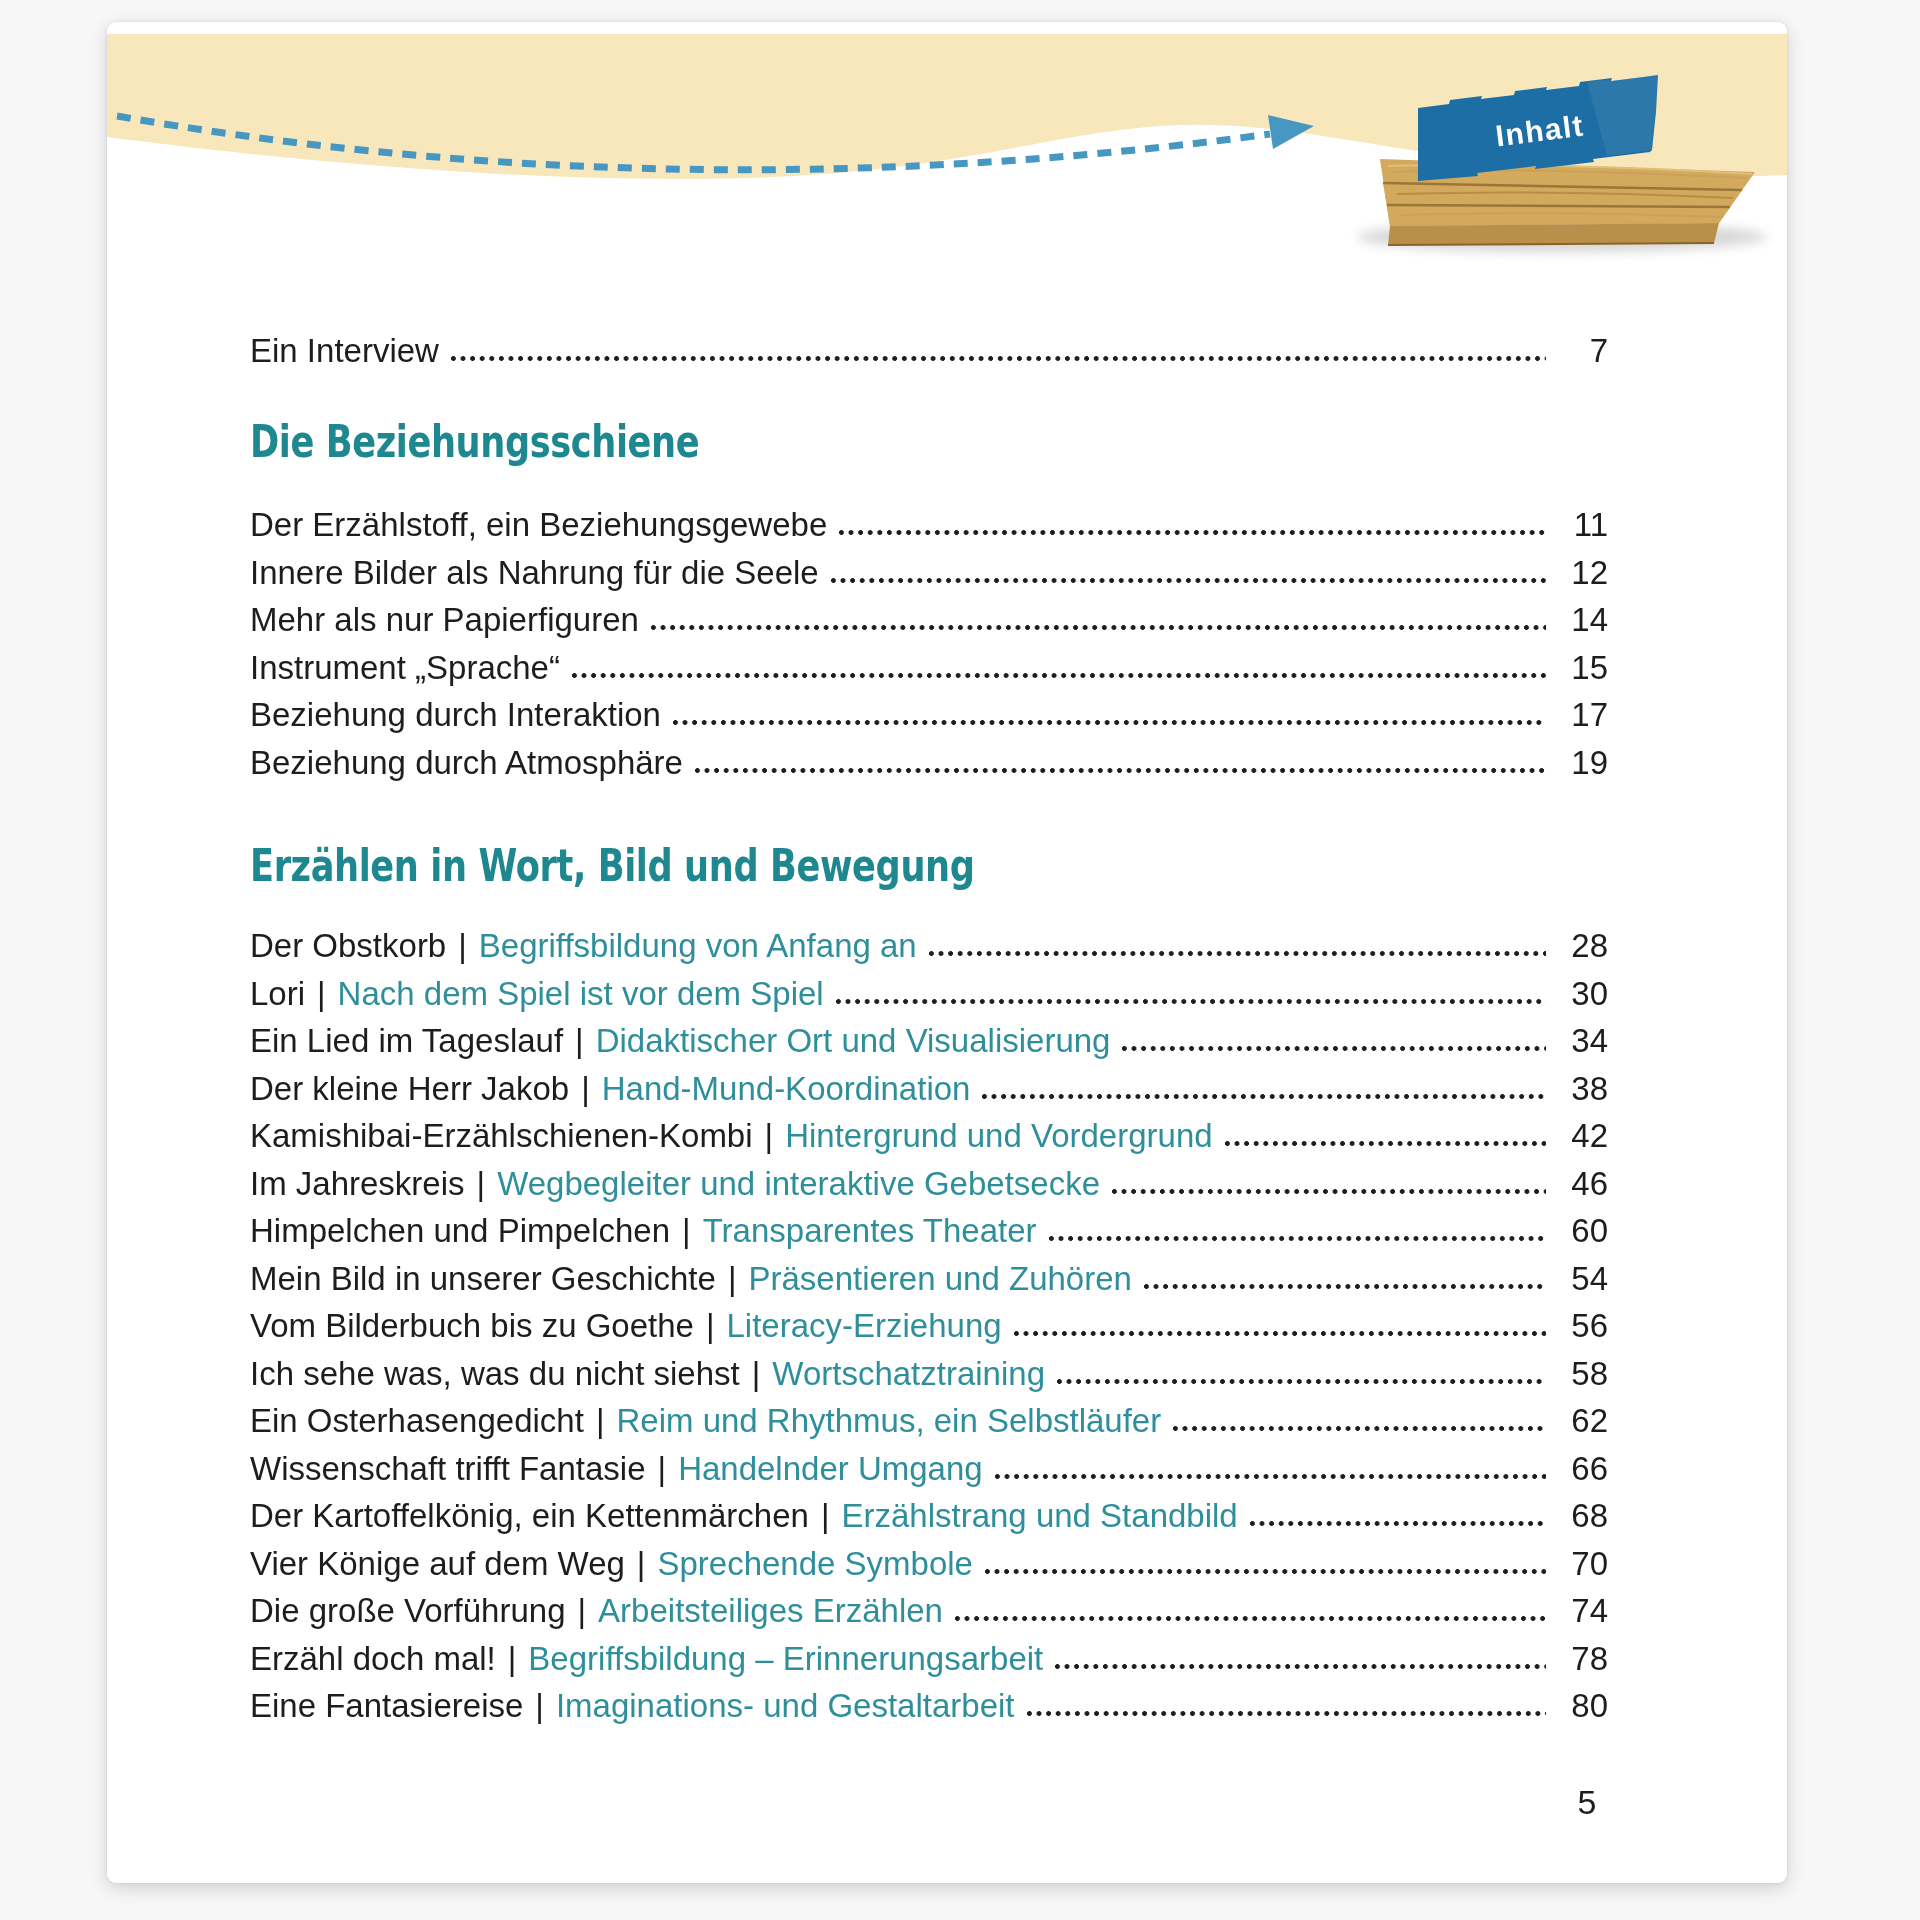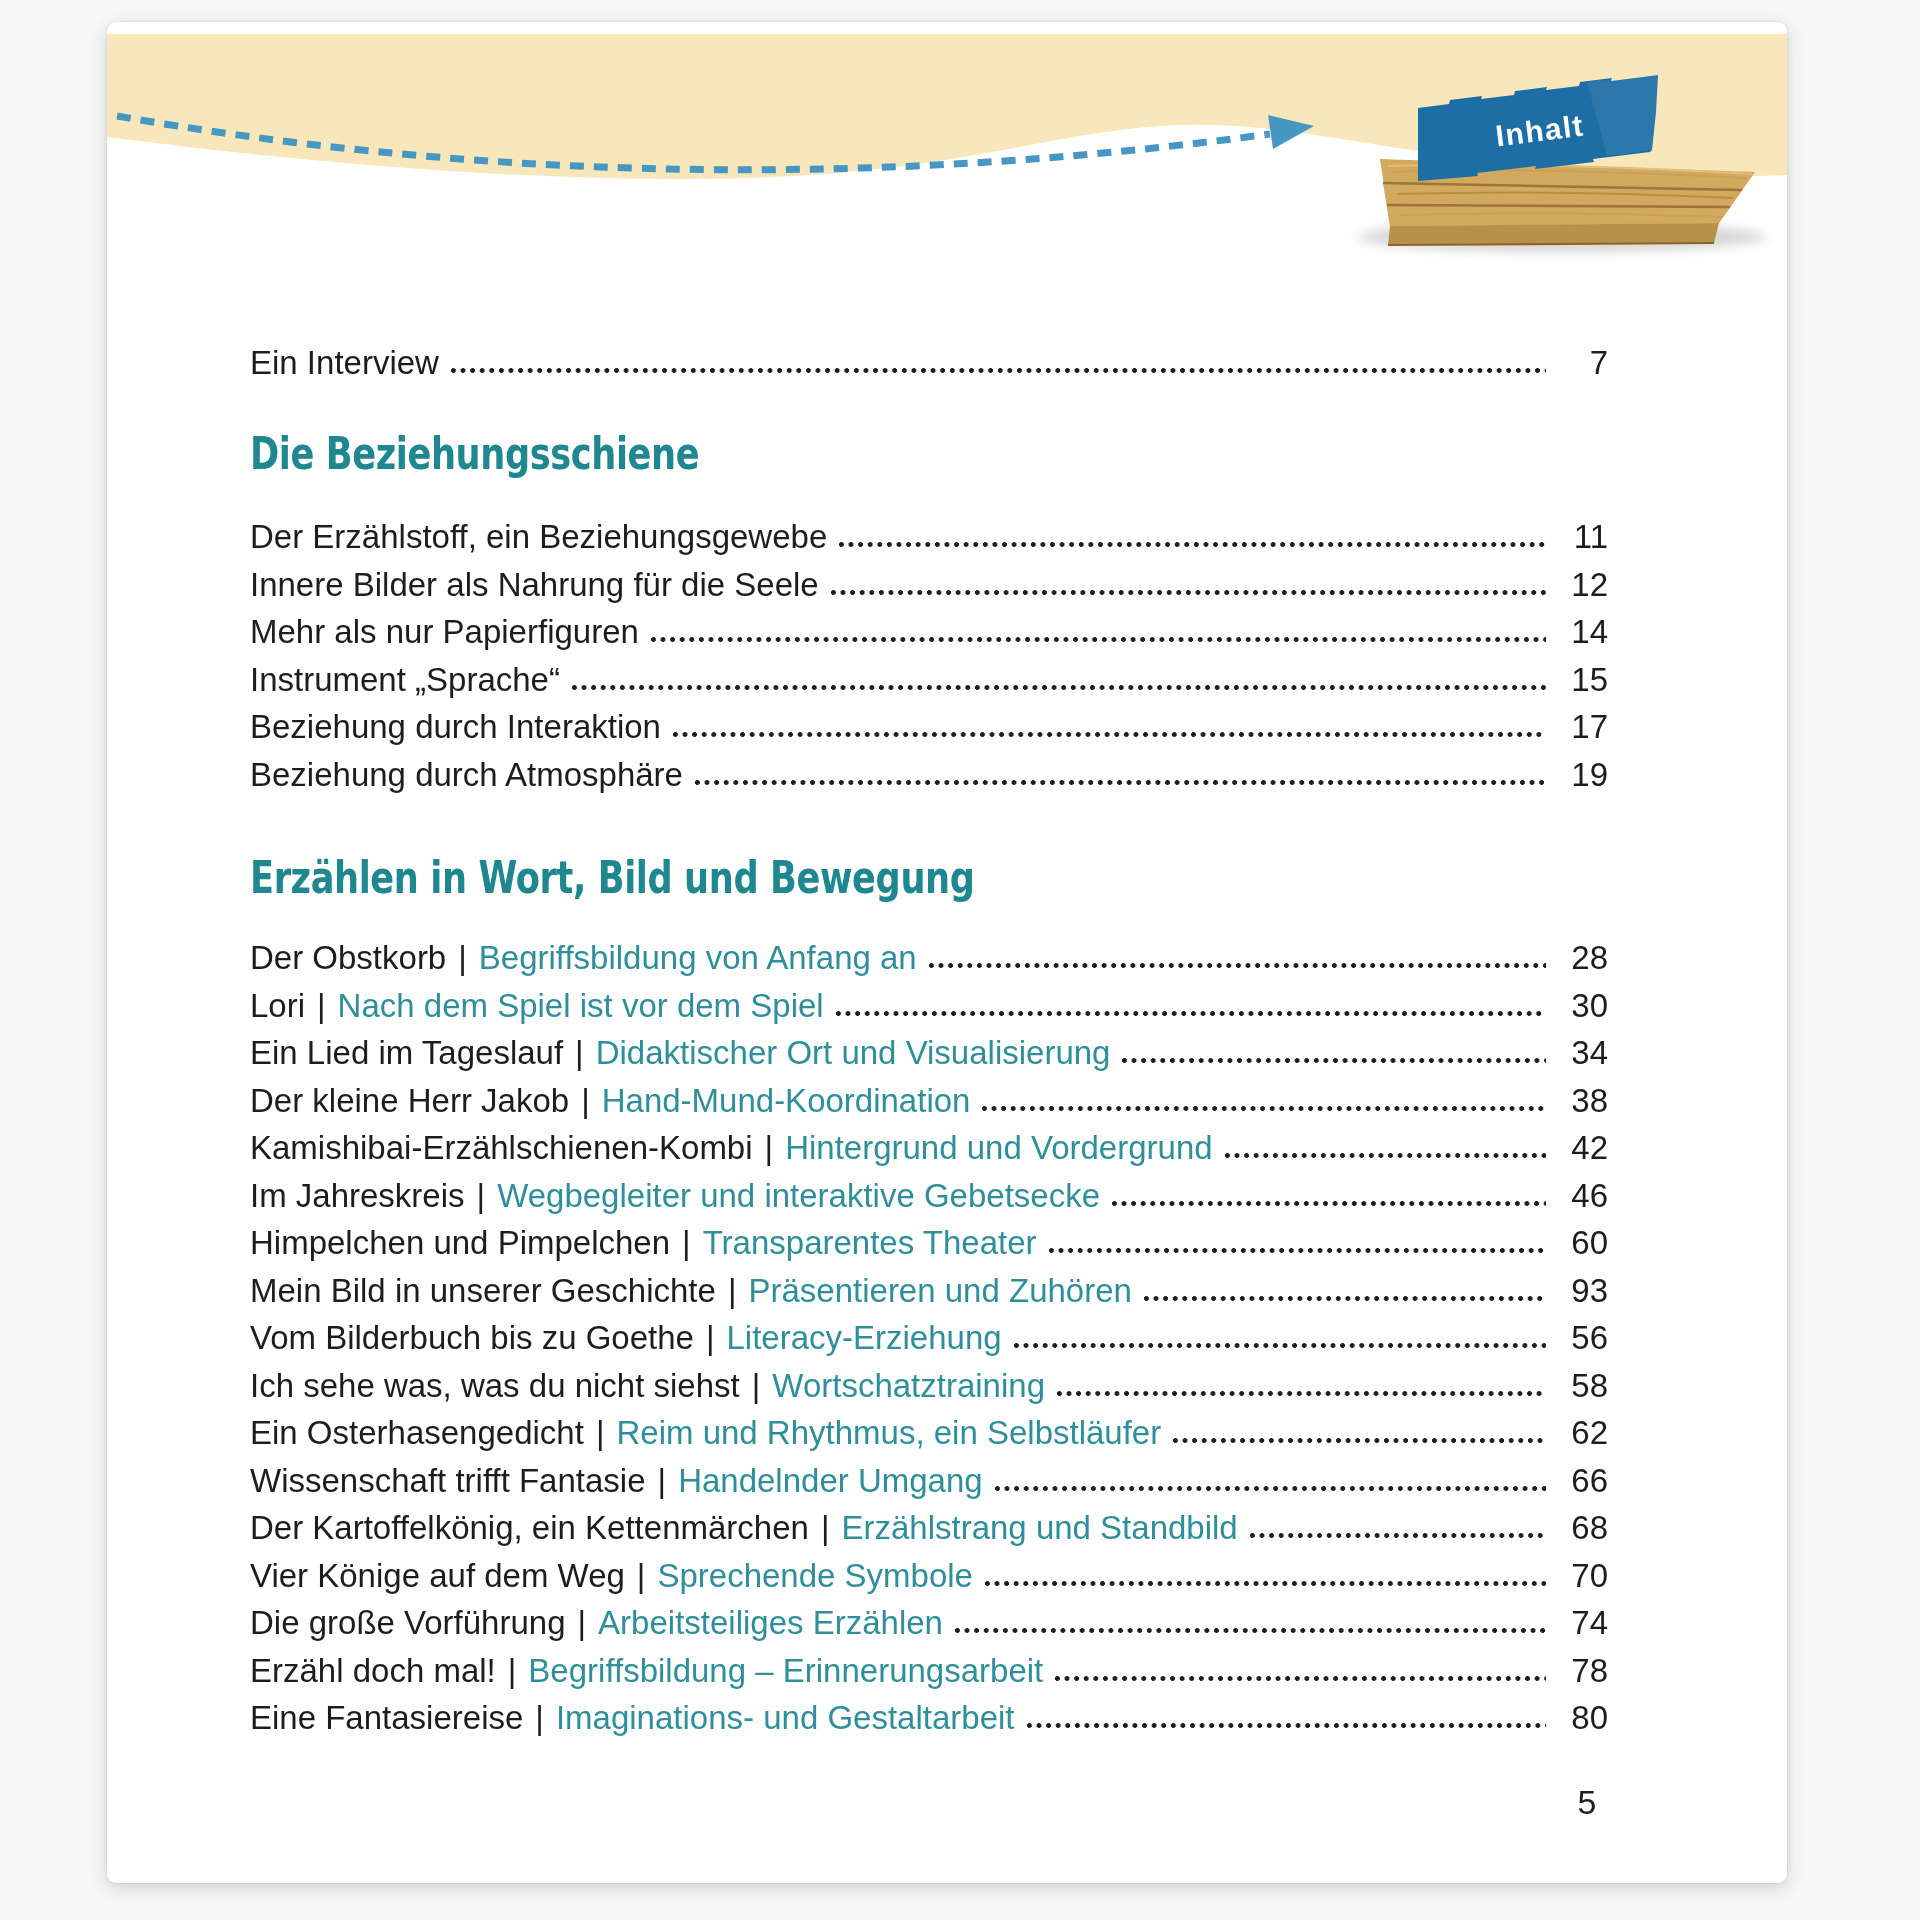--- a/index.html
+++ b/index.html
@@ -10,21 +10,21 @@
     overflow:hidden;
   }
   .page{
     position:absolute;left:107px;top:22px;width:1680px;height:1861px;
     background:#ffffff;border-radius:9px;
     box-shadow:0 5px 18px rgba(0,0,0,.16),0 0 3px rgba(0,0,0,.10);
     overflow:hidden;
   }
   .decor{position:absolute;top:0;left:0;width:1680px;height:270px;display:block;}
   .toc{
-    position:absolute;left:143px;top:312px;width:1358px;
+    position:absolute;left:143px;top:300px;width:1358px;
     color:var(--text,#1d1d1b);font-size:33px;
   }
   .row{display:flex;align-items:flex-end;height:47.5px;white-space:nowrap;}
   .row .t1{flex:none;}
   .row .sep{flex:none;margin:0 12px;color:var(--text,#1d1d1b);font-weight:400;}
   .row .t2{flex:none;color:var(--sub,#2e8f9b);text-align:center;}
   .row .leader{
     flex:1 1 auto;height:5px;margin:0 6px 9px 12px;min-width:30px;
     background-image:radial-gradient(circle at 2.4px 2.5px, var(--text,#1d1d1b) 2.1px, transparent 2.7px);
     background-size:9.6px 5px;background-repeat:repeat-x;background-position:left bottom;
@@ -176,21 +176,21 @@
             <span class="sep">|</span>
             <span class="t2">Transparentes Theater</span>
             <span class="leader"></span>
             <span class="num">60</span>
           </div>
           <div class="row">
             <span class="t1">Mein Bild in unserer Geschichte</span>
             <span class="sep">|</span>
             <span class="t2">Präsentieren und Zuhören</span>
             <span class="leader"></span>
-            <span class="num">93</span>
+            <span class="num">54</span>
           </div>
           <div class="row">
             <span class="t1">Vom Bilderbuch bis zu Goethe</span>
             <span class="sep">|</span>
             <span class="t2">Literacy-Erziehung</span>
             <span class="leader"></span>
             <span class="num">56</span>
           </div>
           <div class="row">
             <span class="t1">Ich sehe was, was du nicht siehst</span>

